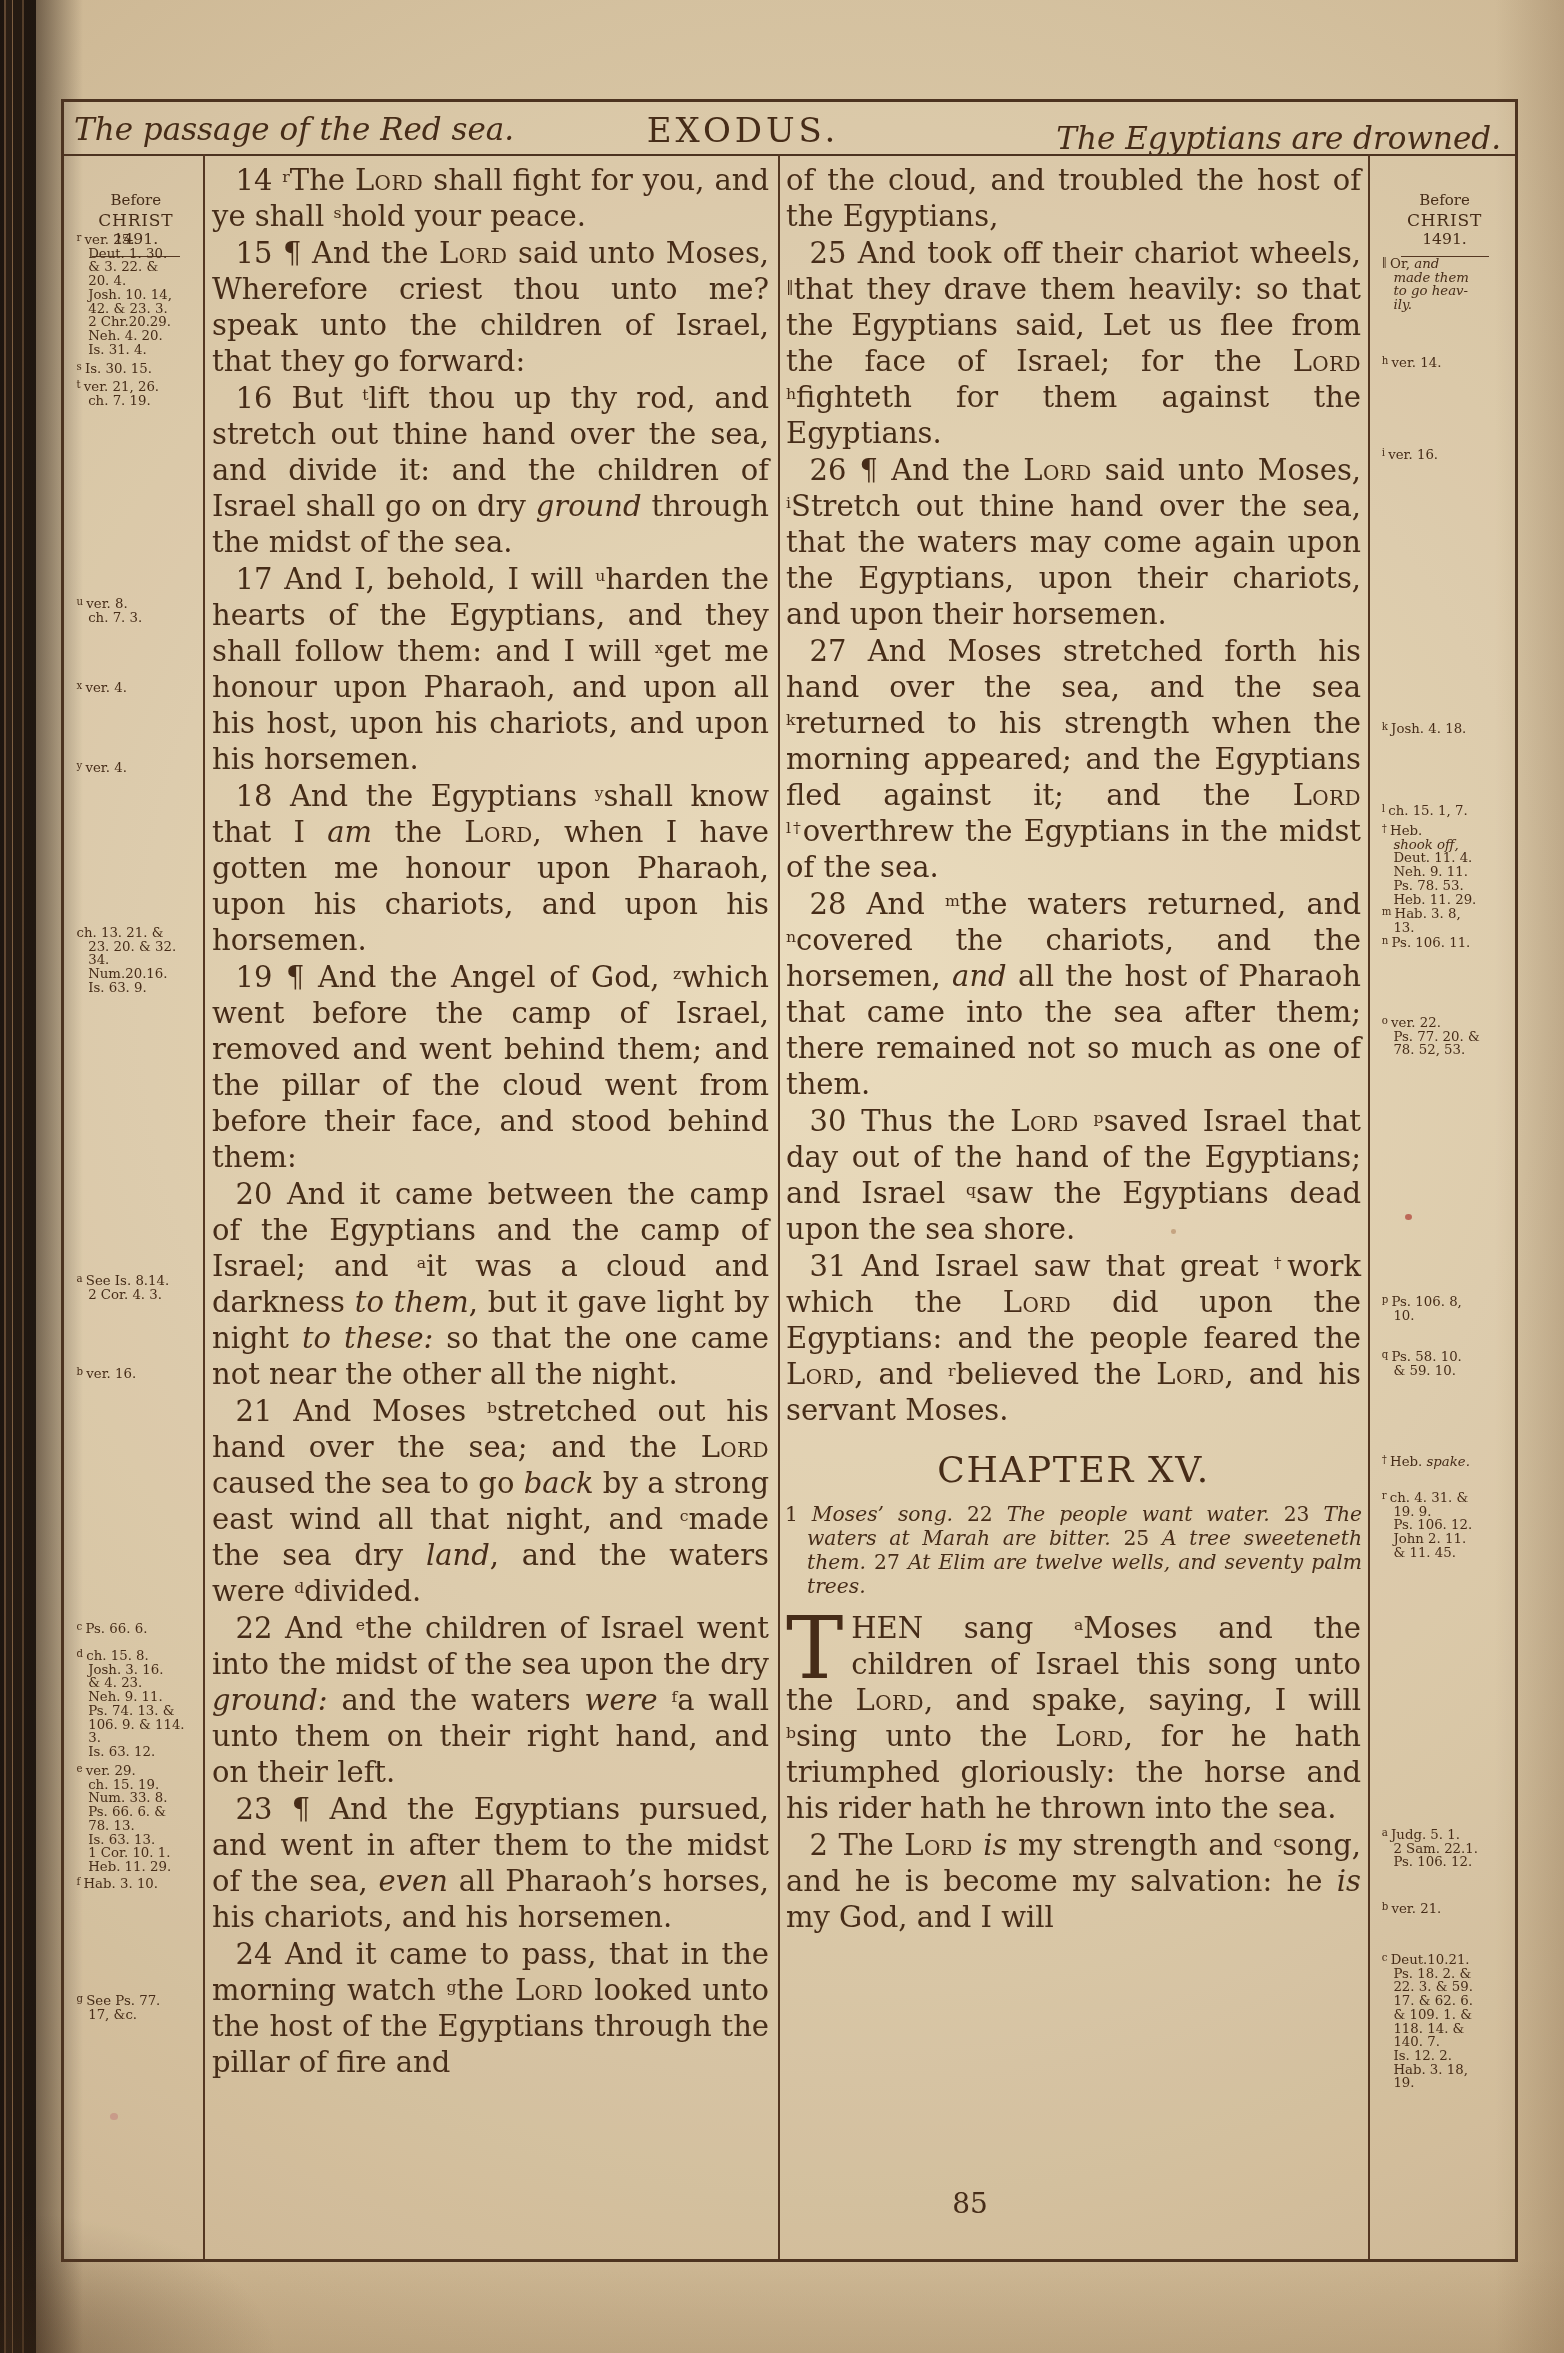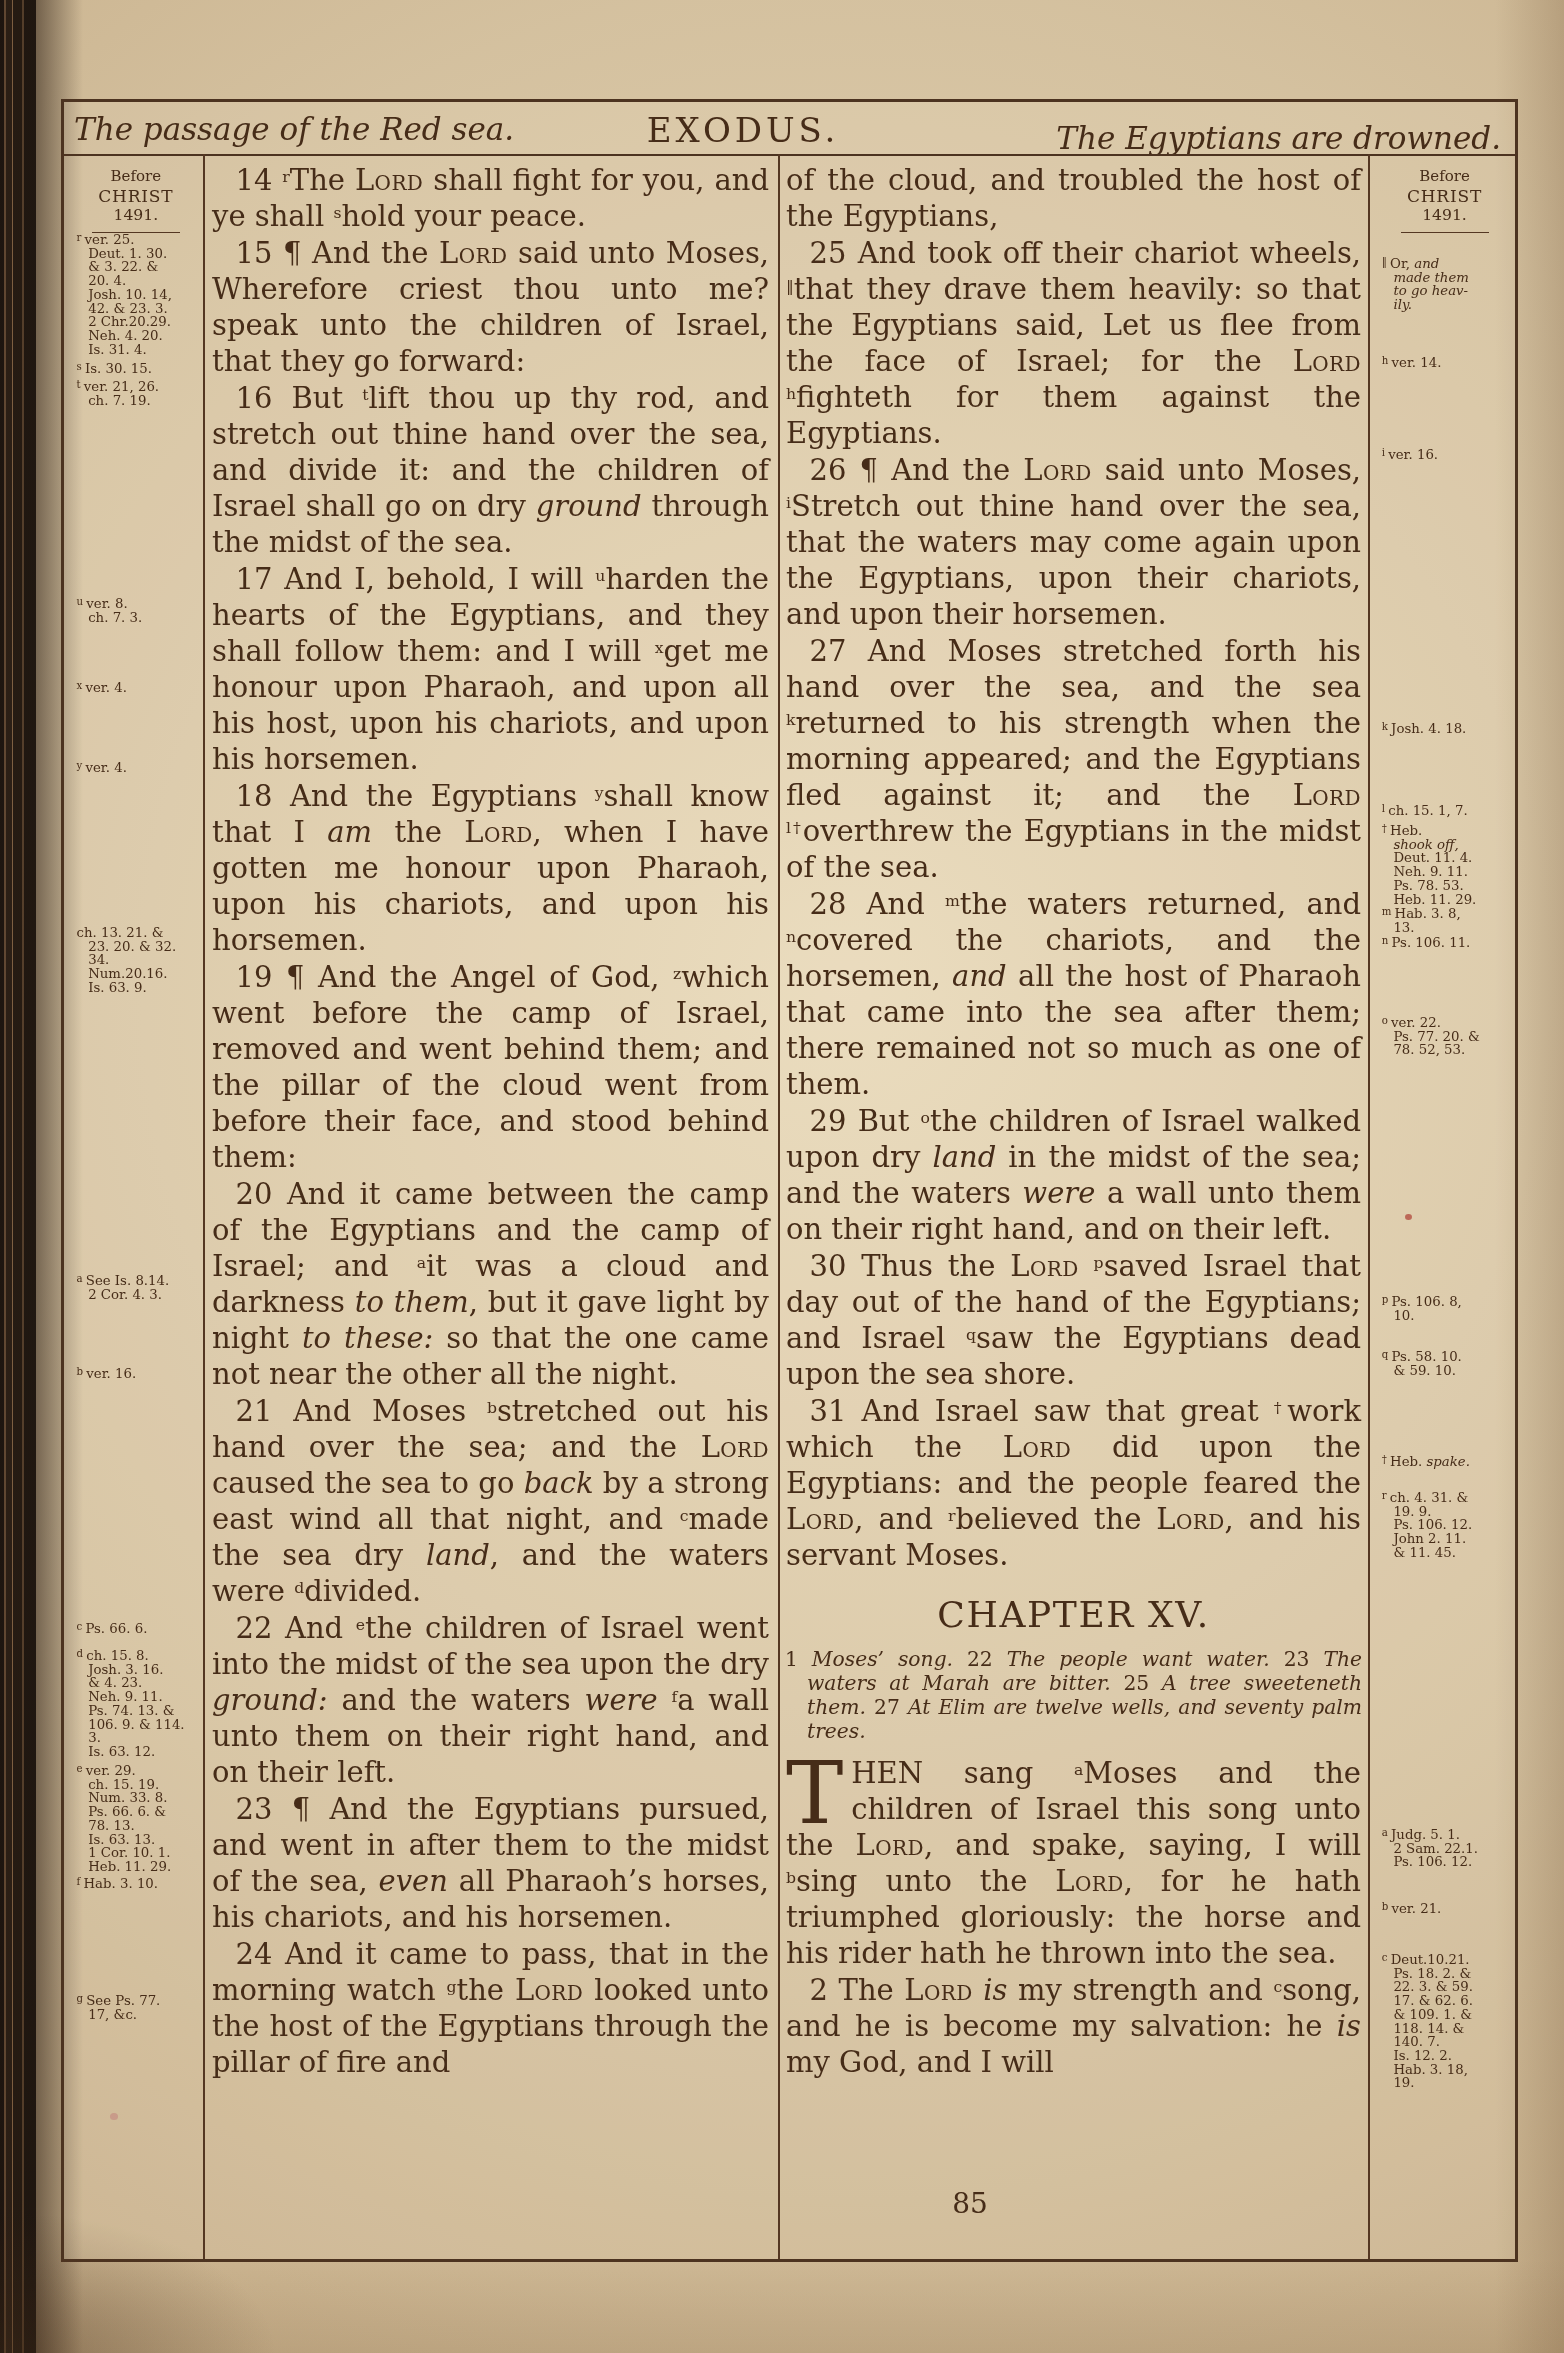--- a/index.html
+++ b/index.html
@@ -45,21 +45,21 @@
   .header-rule{position:absolute;left:-1.6px;right:-1.6px;top:52px;height:2.3px;background:#4c3320;}
 
   .vrule{position:absolute;top:52px;bottom:0;width:2.3px;background:#543722;}
   .vrule.v1{left:139px;} .vrule.v2{left:714px;} .vrule.v3{left:1304px;}
 
   
   .margin-col{position:absolute;top:52px;bottom:0;font-size:13.3px;line-height:13.7px;}
   .margin-col.left{left:7.8px;width:128px;}
   .margin-col.right{left:1313px;width:135px;}
   .bc-head{position:absolute;top:12.5px;left:0;right:0;text-align:center;}
-  .bc-line1{font-size:15px;line-height:19px;}
+  .bc-line1{font-size:15px;line-height:19px;margin-top:24px;}
   .bc-line2{font-size:17px;line-height:20.3px;letter-spacing:0.8px;}
   .bc-line3{font-size:15.6px;line-height:19px;}
   .bc-rule{width:88px;height:1.6px;background:#543722;margin:7px auto 0;}
   .mnote{position:absolute;left:4.7px;right:1.6px;white-space:pre-line;
     padding-left:11.7px;text-indent:-11.7px;}
   .mnote .r-sup{font-size:10.2px;vertical-align:3.1px;}
 
   
   .text-col{position:absolute;top:59px;text-align:justify;font-size:29px;line-height:36px;}
   .text-col.left{left:147px;width:559px;}
@@ -220,21 +220,20 @@
     <p class="verse"><span class="r-p">23 ¶ And the Egyptians pursued, and went in after them to the midst of the sea, </span><span class="r-i">even</span><span class="r-p"> all Pharaoh’s horses, his chariots, and his horsemen.</span></p>
     <p class="verse"><span class="r-p">24 And it came to pass, that in the morning watch </span><span class="r-sup">g</span><span class="r-p">the </span><span class="r-sc">Lord</span><span class="r-p"> looked unto the host of the Egyptians through the pillar of fire and</span></p>
   </div>
 
   <div class="text-col right">
     <p class="verse cont"><span class="r-p">of the cloud, and troubled the host of the Egyptians,</span></p>
     <p class="verse"><span class="r-p">25 And took off their chariot wheels, </span><span class="r-sup">‖</span><span class="r-p">that they drave them heavily: so that the Egyptians said, Let us flee from the face of Israel; for the </span><span class="r-sc">Lord</span><span class="r-p"> </span><span class="r-sup">h</span><span class="r-p">fighteth for them against the Egyptians.</span></p>
     <p class="verse"><span class="r-p">26 ¶ And the </span><span class="r-sc">Lord</span><span class="r-p"> said unto Moses, </span><span class="r-sup">i</span><span class="r-p">Stretch out thine hand over the sea, that the waters may come again upon the Egyptians, upon their chariots, and upon their horsemen.</span></p>
     <p class="verse"><span class="r-p">27 And Moses stretched forth his hand over the sea, and the sea </span><span class="r-sup">k</span><span class="r-p">returned to his strength when the morning appeared; and the Egyptians fled against it; and the </span><span class="r-sc">Lord</span><span class="r-p"> </span><span class="r-sup">l†</span><span class="r-p">overthrew the Egyptians in the midst of the sea.</span></p>
     <p class="verse"><span class="r-p">28 And </span><span class="r-sup">m</span><span class="r-p">the waters returned, and </span><span class="r-sup">n</span><span class="r-p">covered the chariots, and the horsemen, </span><span class="r-i">and</span><span class="r-p"> all the host of Pharaoh that came into the sea after them; there remained not so much as one of them.</span></p>
-    <p class="verse"><span class="r-p">29 But </span><span class="r-sup">o</span><span class="r-p">the children of Israel walked upon dry </span><span class="r-i">land</span><span class="r-p"> in the midst of the sea; and the waters </span><span class="r-i">were</span><span class="r-p"> a wall unto them on their right hand, and on their left.</span></p>
     <p class="verse"><span class="r-p">30 Thus the </span><span class="r-sc">Lord</span><span class="r-p"> </span><span class="r-sup">p</span><span class="r-p">saved Israel that day out of the hand of the Egyptians; and Israel </span><span class="r-sup">q</span><span class="r-p">saw the Egyptians dead upon the sea shore.</span></p>
     <p class="verse"><span class="r-p">31 And Israel saw that great </span><span class="r-sup">†</span><span class="r-p">work which the </span><span class="r-sc">Lord</span><span class="r-p"> did upon the Egyptians: and the people feared the </span><span class="r-sc">Lord</span><span class="r-p">, and </span><span class="r-sup">r</span><span class="r-p">believed the </span><span class="r-sc">Lord</span><span class="r-p">, and his servant Moses.</span></p>
     <p class="verse chapter-head">CHAPTER XV.</p>
     <p class="chapter-summary"><span class="r-p">1 </span><span class="r-i">Moses’ song.  </span><span class="r-p">22 </span><span class="r-i">The people want water.  </span><span class="r-p">23 </span><span class="r-i">The waters at Marah are bitter.  </span><span class="r-p">25 </span><span class="r-i">A tree sweeteneth them.  </span><span class="r-p">27 </span><span class="r-i">At Elim are twelve wells, and seventy palm trees.</span></p>
     <p class="verse cont"><span class="r-dc">T</span><span class="r-p">HEN sang </span><span class="r-sup">a</span><span class="r-p">Moses and the children of Israel this song unto the </span><span class="r-sc">Lord</span><span class="r-p">, and spake, saying, I will </span><span class="r-sup">b</span><span class="r-p">sing unto the </span><span class="r-sc">Lord</span><span class="r-p">, for he hath triumphed gloriously: the horse and his rider hath he thrown into the sea.</span></p>
     <p class="verse"><span class="r-p">2 The </span><span class="r-sc">Lord</span><span class="r-p"> </span><span class="r-i">is</span><span class="r-p"> my strength and </span><span class="r-sup">c</span><span class="r-p">song, and he is become my salvation: he </span><span class="r-i">is</span><span class="r-p"> my God, and I will</span></p>
   </div>
 
   <div class="page-num">85</div>
 </div>

